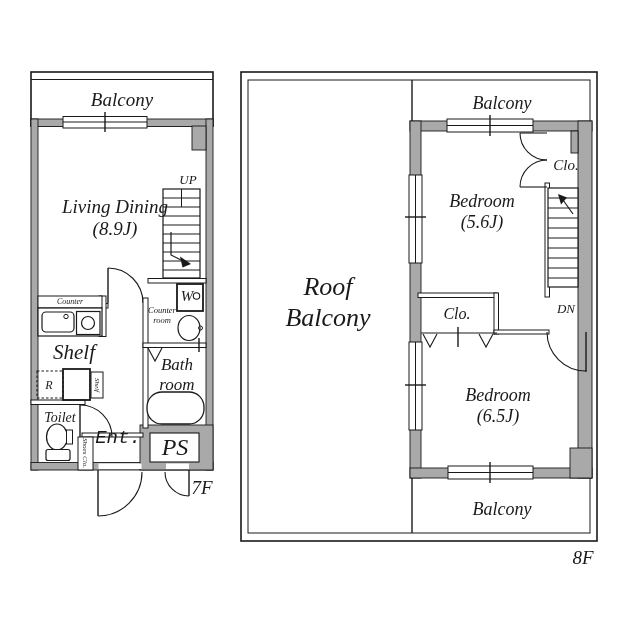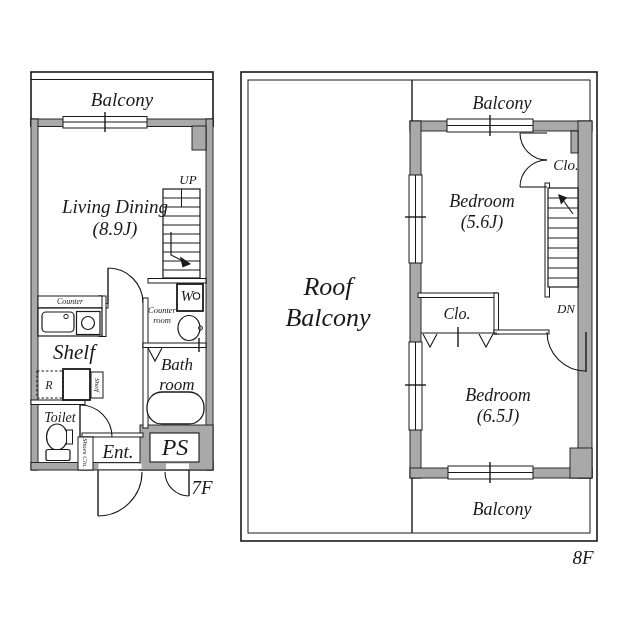--- a/index.html
+++ b/index.html
@@ -213,21 +213,21 @@
   <span class="ln">Living Dining</span>
   <span class="ln">(8.9J)</span>
 </div>
 <div class="lbl" style="left:188px;top:180px;font-size:13px;">UP</div>
 <div class="lbl" style="left:70px;top:302px;font-size:8px;">Counter</div>
 <div class="lbl" style="left:74px;top:352px;font-size:21px;">Shelf</div>
 <div class="lbl" style="left:49px;top:386px;font-size:12px;">R</div>
 <div class="lbl vert" style="left:97px;top:385px;font-size:7px;">Shelf</div>
 <div class="lbl" style="left:60px;top:418px;font-size:14px;">Toilet</div>
 <div class="lbl vert" style="left:85px;top:453px;font-size:7px;">Shoes Clo.</div>
-<div class="lbl" style="left:118px;top:452px;font-size:19px;">Ent.</div>
+<div class="lbl" style="left:118px;top:439px;font-size:19px;font-family:Liberation Mono, monospace;">Ent.</div>
 <div class="lbl" style="left:175px;top:448px;font-size:24px;">PS</div>
 <div class="lbl" style="left:162px;top:316px;font-size:8.5px;">
   <span class="ln">Counter</span>
   <span class="ln">room</span>
 </div>
 <div class="lbl" style="left:187px;top:297px;font-size:15px;">W</div>
 <div class="lbl" style="left:177px;top:375px;font-size:17px;">
   <span class="ln">Bath</span>
   <span class="ln">room</span>
 </div>

